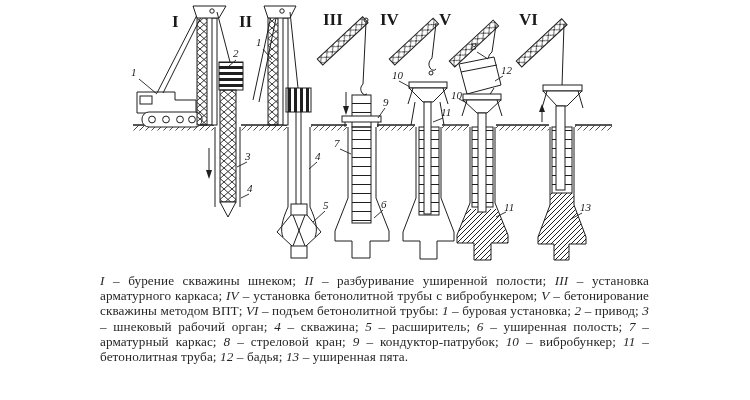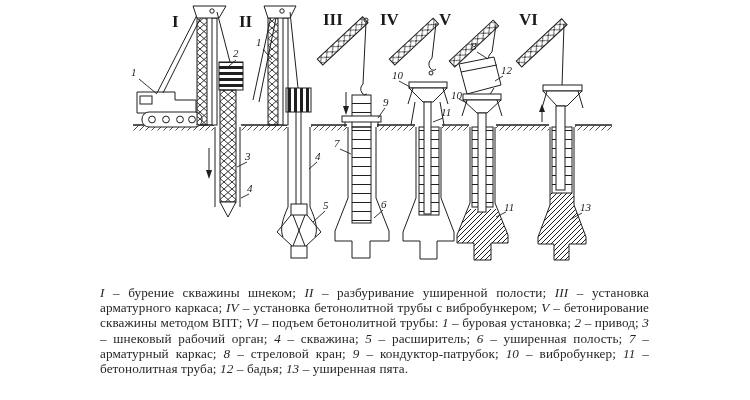--- a/index.html
+++ b/index.html
@@ -3,21 +3,21 @@
 <meta charset="utf-8">
 <style>
   html,body{margin:0;padding:0;}
   body{
     width:750px;height:400px;background:#ffffff;overflow:hidden;
     font-family:"Liberation Serif", serif;
   }
   .figure-scan{position:relative;width:750px;height:400px;background:#ffffff;}
   .diagram-svg{position:absolute;left:0;top:0;}
   .figure-caption{
-    position:absolute;left:100px;top:285px;width:549px;
+    position:absolute;left:100px;top:273px;width:549px;
     font-size:13.2px;line-height:15.2px;color:#262626;
     text-align:justify;letter-spacing:0.1px;
   }
   .figure-caption i{font-style:italic;}
 </style>
 </head>
 <body>
 
 <div class="figure-scan">
 

